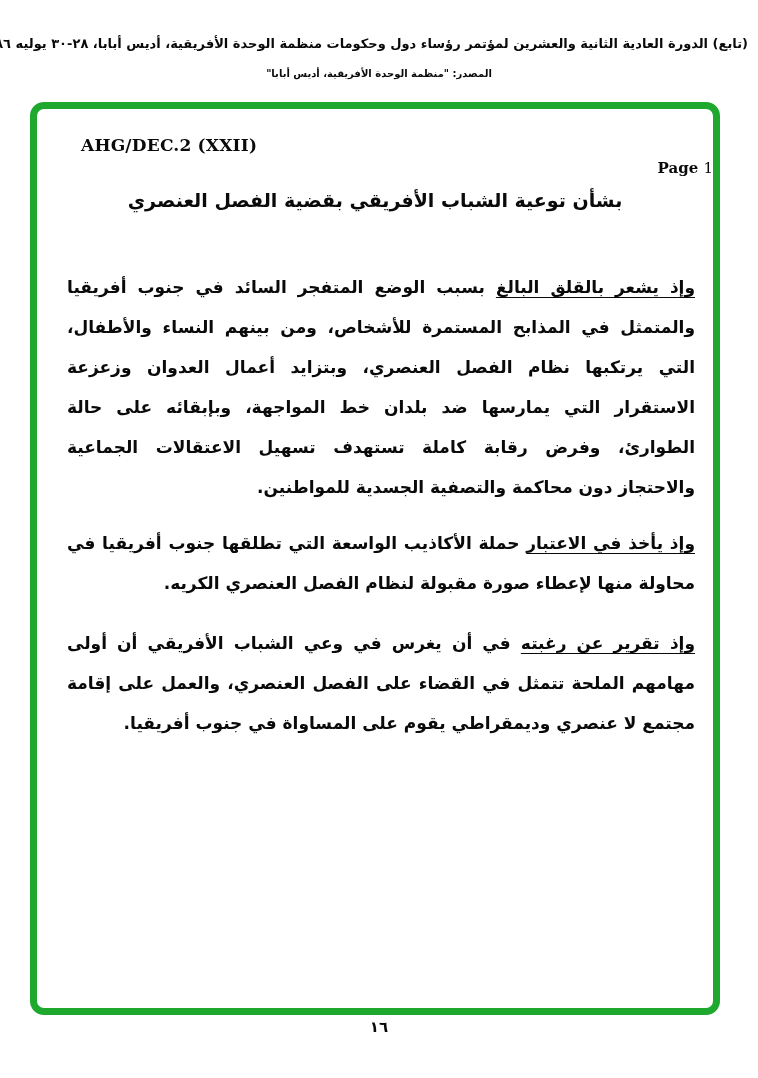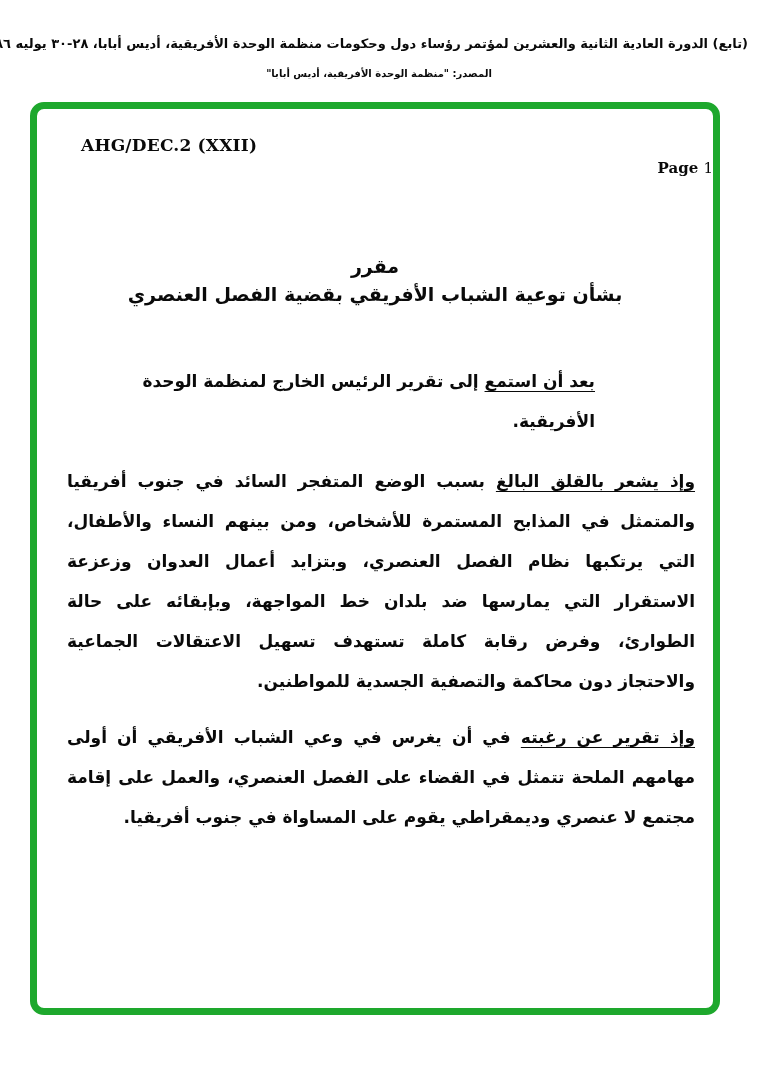--- a/index.html
+++ b/index.html
@@ -97,31 +97,31 @@
 
   <div class="source-line">المصدر:  "منظمة الوحدة الأفريقية، أديس أبابا"</div>
 
   <div class="doc-frame">
 
     <div class="doc-ref-block">
       <div class="doc-ref">AHG/DEC.2 (XXII)</div>
       <div class="doc-page"><span>Page</span>&nbsp;<span class="num">1</span></div>
     </div>
 
-    <div class="doc-title">مقرر</div>
 
     <div class="doc-subtitle">بشأن توعية الشباب الأفريقي بقضية الفصل العنصري</div>
 
     <div class="doc-body">
 
 
-      <p class="para p1"><span class="lead">بعد أن استمع</span><span> إلى تقرير الرئيس الخارج لمنظمة الوحدة الأفريقية.</span></p>
 
       <p class="para p2"><span class="lead">وإذ يشعر بالقلق البالغ</span><span> بسبب الوضع المتفجر السائد في جنوب أفريقيا والمتمثل في المذابح المستمرة للأشخاص، ومن بينهم النساء والأطفال، التي يرتكبها نظام الفصل العنصري، وبتزايد أعمال العدوان وزعزعة الاستقرار التي يمارسها ضد بلدان خط المواجهة، وبإبقائه على حالة الطوارئ، وفرض رقابة كاملة تستهدف تسهيل الاعتقالات الجماعية والاحتجاز دون محاكمة والتصفية الجسدية للمواطنين.</span></p>
 
+      <p class="para p3"><span class="lead">وإذ يأخذ في الاعتبار</span><span> حملة الأكاذيب الواسعة التي تطلقها جنوب أفريقيا في محاولة منها لإعطاء صورة مقبولة لنظام الفصل العنصري الكريه.</span></p>
 
       <p class="para p4"><span class="lead">وإذ تقرير عن رغبته</span><span> في أن يغرس في وعي الشباب الأفريقي أن أولى مهامهم الملحة تتمثل في القضاء على الفصل العنصري، والعمل على إقامة مجتمع لا عنصري وديمقراطي يقوم على المساواة في جنوب أفريقيا.</span></p>
 
     </div>
   </div>
 
+  <div class="page-number">١٦</div>
 
 </div>
 
 </body></html>

